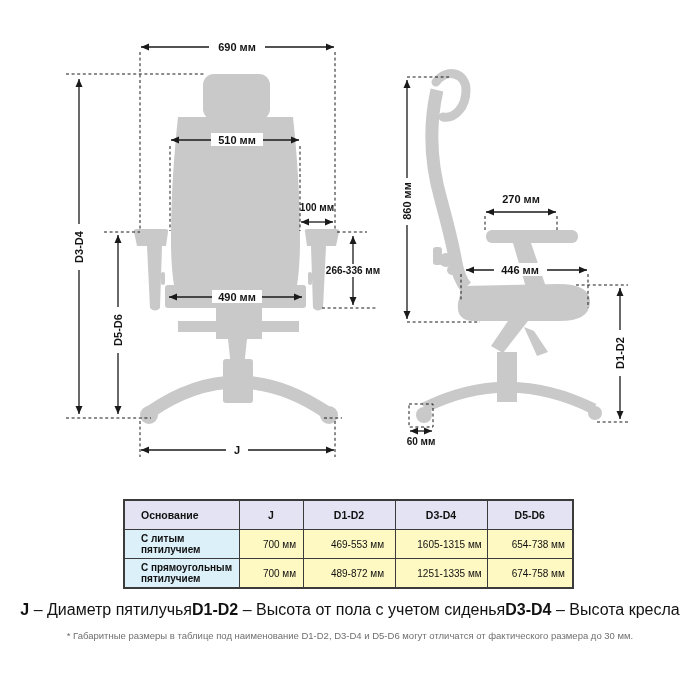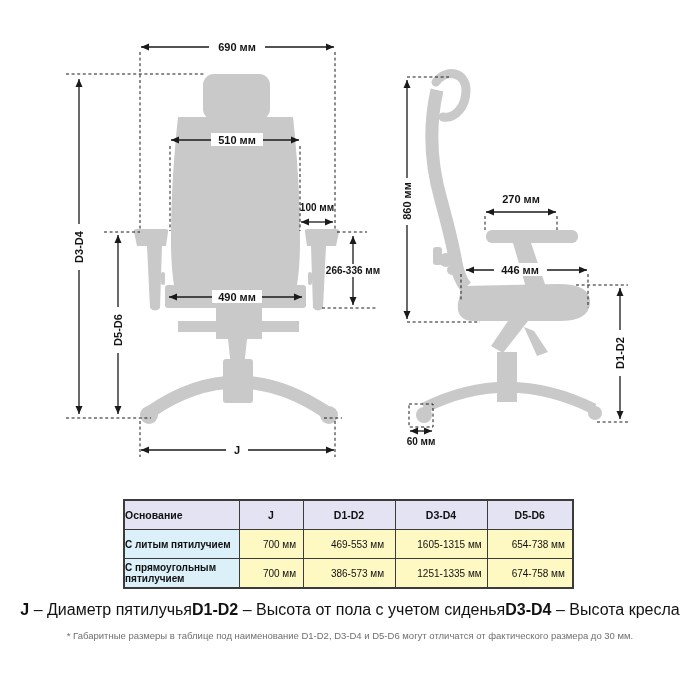--- a/index.html
+++ b/index.html
@@ -18,21 +18,21 @@
 
   
   .dims-table {
     position:absolute; left:123px; top:499px; width:449px;
     border-collapse:collapse; table-layout:fixed;
     border:2px solid #3b3b3b; font-size:10px; color:#111;
   }
   .dims-table th, .dims-table td { border:1px solid #3b3b3b; text-align:center; vertical-align:middle; padding:2px 3px; }
   .dims-table th { background:#e3e3f3; font-size:10.5px; font-weight:bold; height:24px; }
   .dims-table td { height:24px; background:#fef9c3;padding-left:20px; }
-  .dims-table .base-col { text-align:left; padding-left:0; }
+  .dims-table .base-col { text-align:left; padding-left:16px; }
   .dims-table td.base-col { background:#dbf0f8;font-weight:bold; }
 
   
   .legend {
     position:absolute; left:0; top:601px; width:700px;
     display:flex; justify-content:center; 
     font-size:16px; color:#111; white-space:nowrap;
   }
   .legend .term { font-weight:bold; }
   .footnote {
@@ -191,21 +191,21 @@
       <tr>
         <td class="base-col">С литым пятилучием</td>
         <td>700 мм</td>
         <td>469-553 мм</td>
         <td>1605-1315 мм</td>
         <td>654-738 мм</td>
       </tr>
       <tr>
         <td class="base-col">С прямоугольным пятилучием</td>
         <td>700 мм</td>
-        <td>386-573 мм</td>
+        <td>489-872 мм</td>
         <td>1251-1335 мм</td>
         <td>674-758 мм</td>
       </tr>
     </tbody>
   </table>
 
   <div class="legend">
     <span>
       <span class="term">J</span>
       <span>– Диаметр пятилучья</span>

